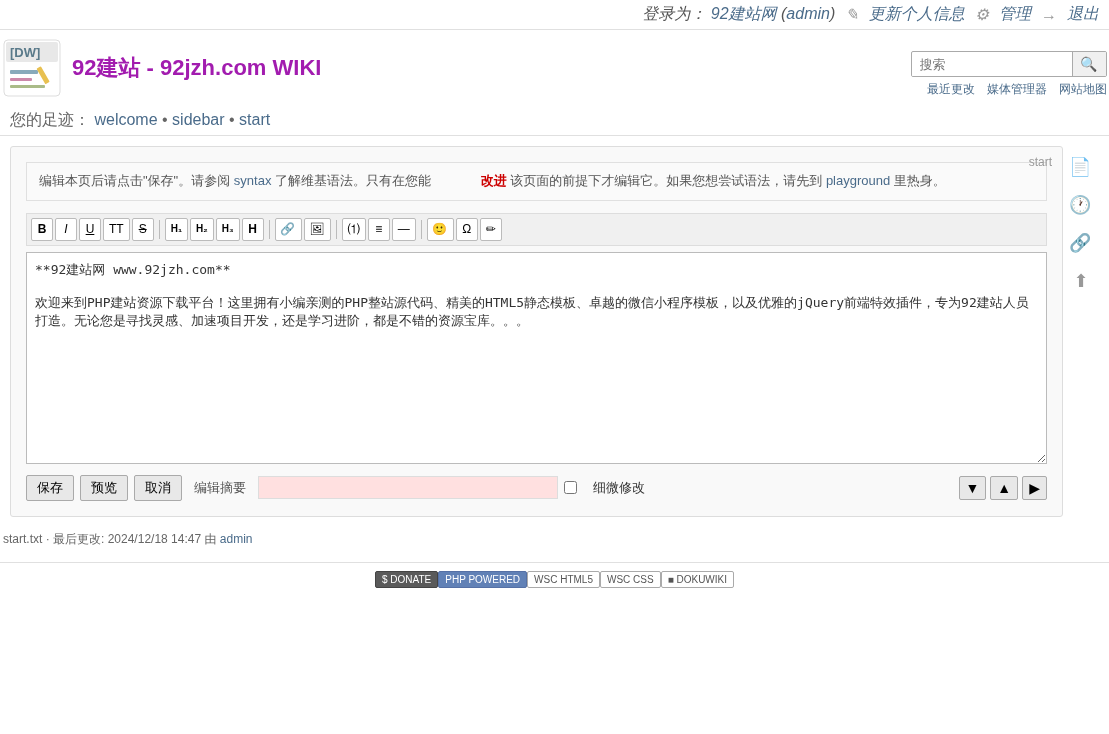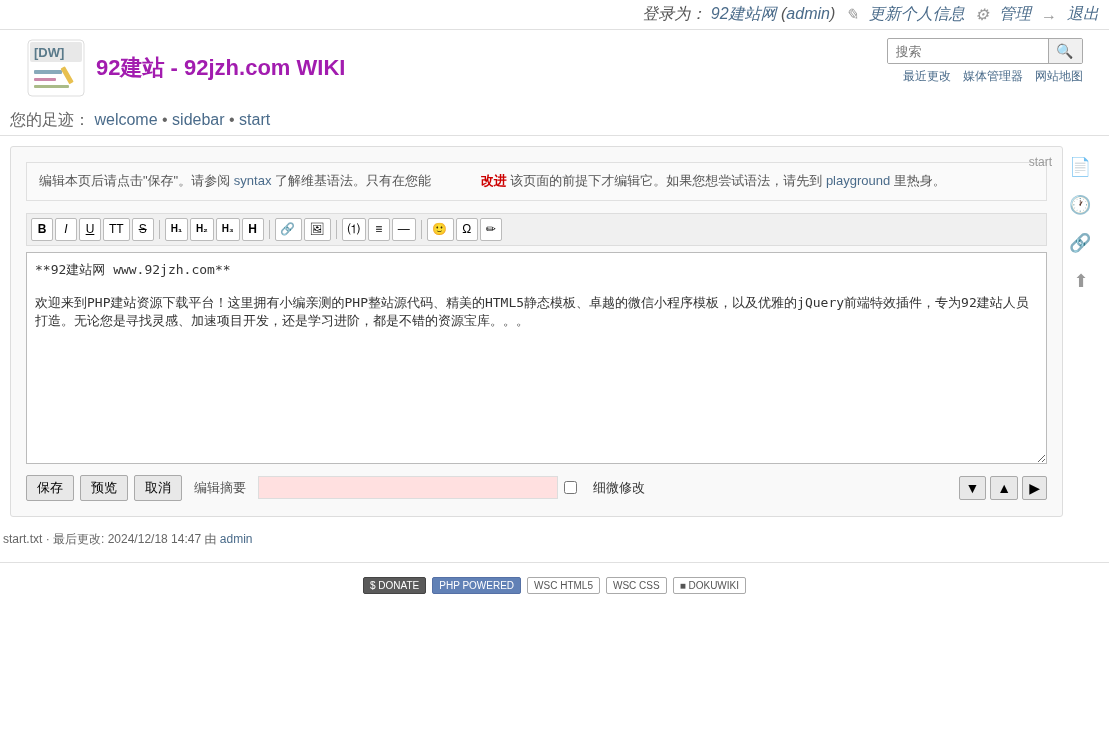--- a/index.html
+++ b/index.html
@@ -20,23 +20,23 @@
     #header-top-right {
       display: flex;
       align-items: center;
       gap: 10px;
       font-size: 16px;
       font-style: italic;
     }
     #header-top-right span { color: #555; }
     #header-main {
       display: flex;
-      align-items: flex-start;
+      align-items: flex-end;
       justify-content: space-between;
-      padding: 8px 26px;
+      padding: 8px 2px;
     }
     #logo-area {
       display: flex;
       align-items: center;
       gap: 10px;
     }
     #site-title {
       font-size: 22px;
       font-weight: bold;
       color: #a21caf;
@@ -241,22 +241,20 @@
       margin-top: 10px;
     }
     #footer-meta {
       font-size: 12px;
       color: #666;
       padding: 4px 3px;
     }
     #footer-badges {
       display: flex;
       justify-content: center;
-      gap: 6px;
-      margin-top: 6px;
     }
     .badge {
       display: inline-block;
       padding: 2px 6px;
       font-size: 10px;
       border: 1px solid #ccc;
       background: #f5f5f5;
       border-radius: 2px;
       color: #555;
     }

